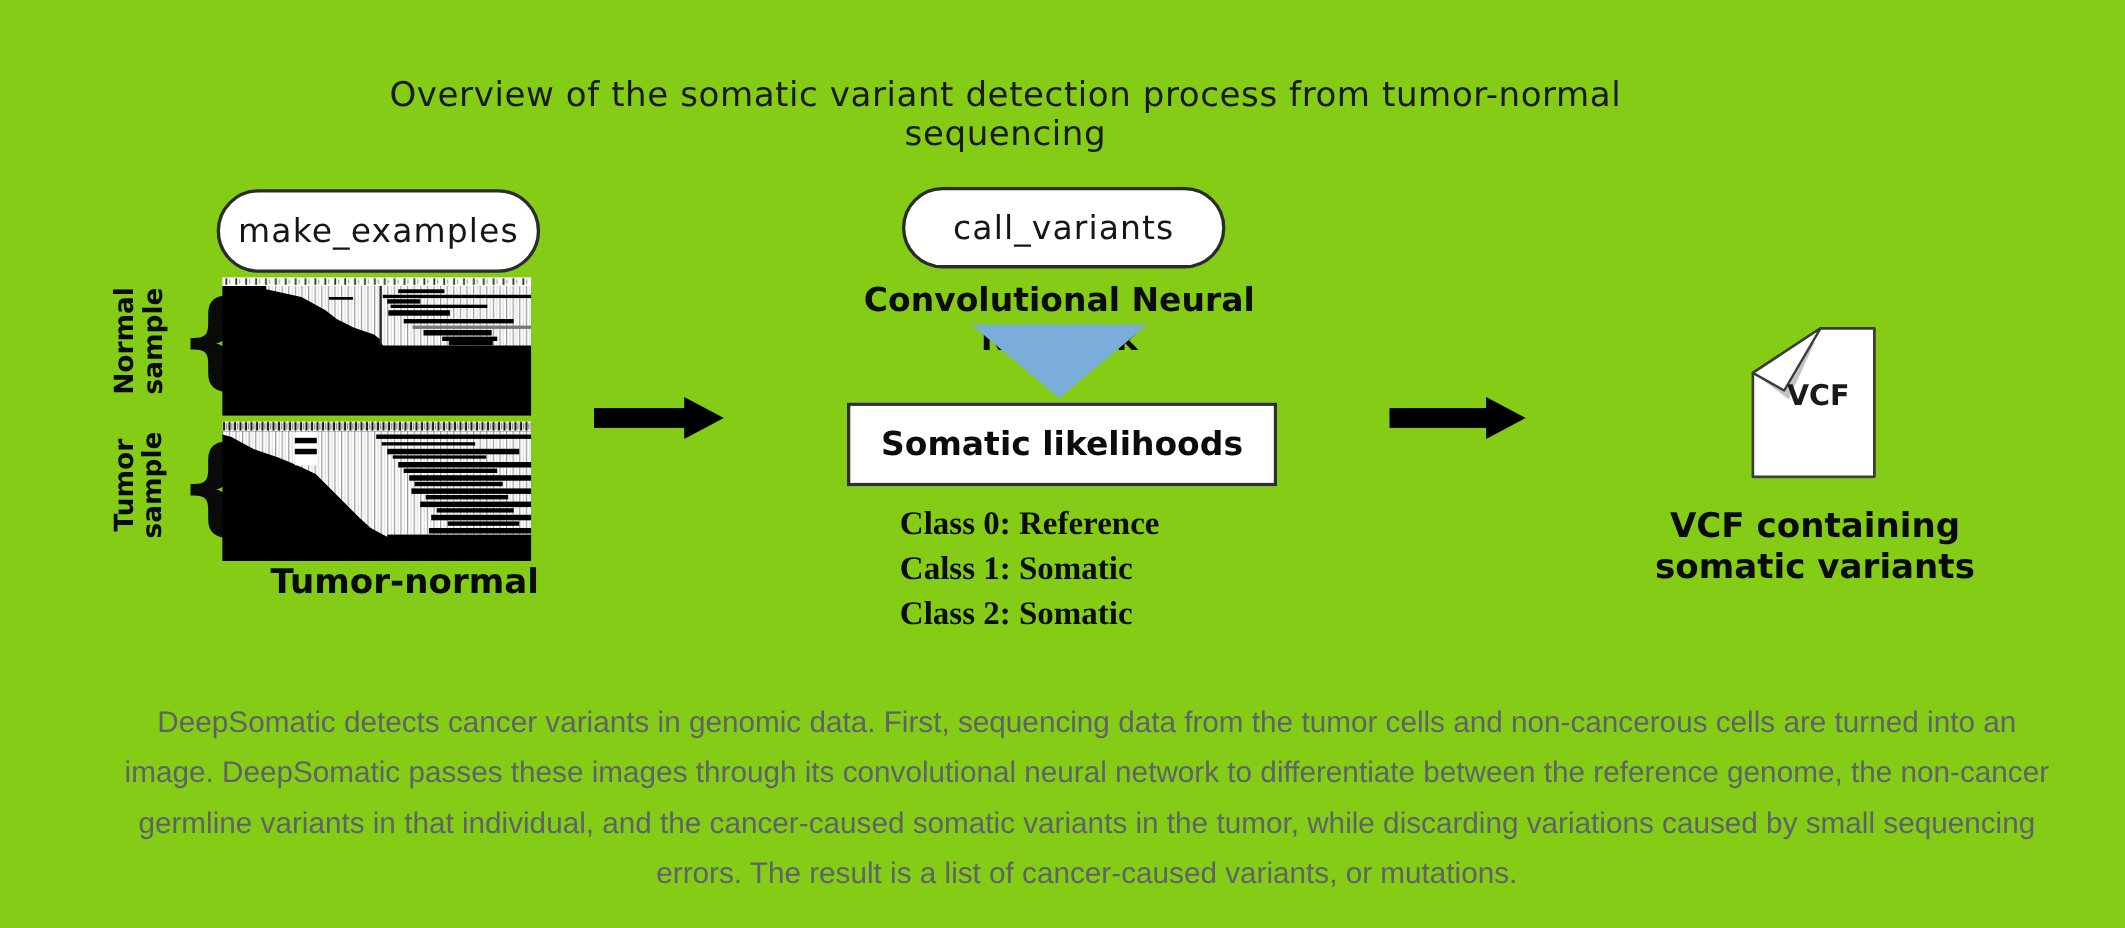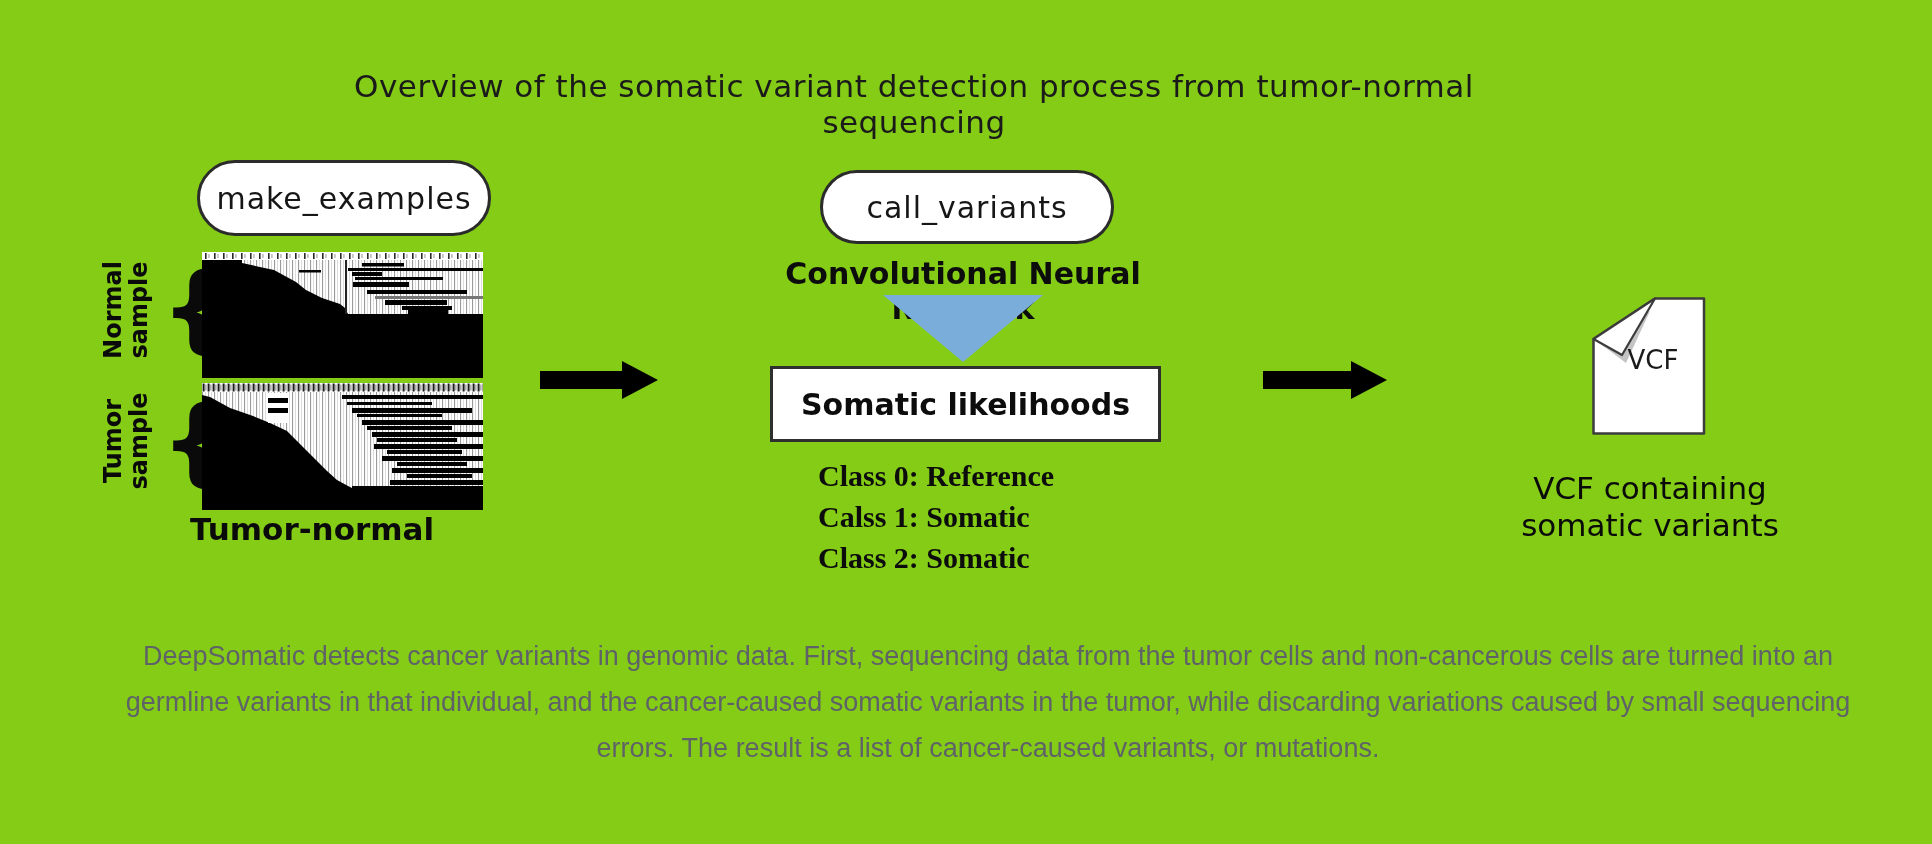--- a/index.html
+++ b/index.html
@@ -2,40 +2,40 @@
 <html><head>
 <meta charset="utf-8">
 <style>
   html,body{margin:0;padding:0;background:#ffffff;}
   .canvas{position:relative;width:1932px;height:844px;background:#84cc16;overflow:hidden;
           font-family:"DejaVu Sans",sans-serif;color:#111;}
   .abs{position:absolute;}
   .title{left:307px;top:68px;width:1214px;text-align:center;font-size:31px;letter-spacing:0.5px;color:#1a1a1a;}
   .pill{border:3px solid #2b2b2b;border-radius:38px;background:#fff;display:flex;align-items:center;justify-content:center;
         font-size:30px;letter-spacing:1px;color:#161616;}
-  .pill-make{left:197px;top:160px;width:288px;height:70px;text-align:right;}
+  .pill-make{left:197px;top:172px;width:288px;height:70px;text-align:right;}
   .pill-call{left:820px;top:170px;width:288px;height:68px;}
   .pill-post{left:1443px;top:172px;width:412px;height:70px;}
   .rotlabel{display:flex;align-items:center;justify-content:center;}
   .rotinner{transform:rotate(-90deg);transform-origin:center;font-weight:bold;font-size:24px;line-height:26px;
             text-align:center;white-space:nowrap;color:#0a0a0a;}
   .rot-normal{left:74px;top:258px;width:104px;height:104px;}
   .rot-tumor{left:74px;top:389px;width:104px;height:104px;}
   .brace{font-weight:bold;color:#0a0a0a;font-size:96px;line-height:112px;transform:scaleX(1.1);transform-origin:left center;}
   .brace-normal{left:160px;top:252px;}
   .brace-tumor{left:160px;top:385px;}
-  .caption-left{left:190px;top:511px;width:300px;text-align:left;font-weight:bold;font-size:31px;line-height:36px;color:#0a0a0a;}
+  .caption-left{left:190px;top:511px;width:300px;text-align:right;font-weight:bold;font-size:31px;line-height:36px;color:#0a0a0a;}
   .cnn-label{left:713px;top:256px;width:500px;text-align:center;font-weight:bold;font-size:30px;color:#0c0c0c;}
   .vl-box{left:770px;top:366px;width:385px;height:70px;border:3px solid #2f2f2f;background:#fff;
           display:flex;align-items:center;justify-content:center;font-weight:bold;font-size:30px;color:#0c0c0c;}
   .classes{left:818px;top:455px;font-weight:bold;font-size:30px;line-height:41px;color:#0c0c0c;white-space:nowrap;font-family:Liberation Serif, serif;}
   .doc-wrap{left:1592px;top:297px;width:114px;height:138px;}
   .doc-label{left:0;top:48px;width:114px;text-align:center;padding-left:8px;box-sizing:border-box;
-             font-weight:normal;font-size:26px;color:#1a1a1a;}
-  .caption-right{left:1455px;top:470px;width:390px;text-align:center;font-weight:normal;font-size:31px;line-height:37px;color:#0a0a0a;}
+             font-weight:bold;font-size:26px;color:#1a1a1a;}
+  .caption-right{left:1455px;top:460px;width:390px;text-align:center;font-weight:bold;font-size:31px;line-height:37px;color:#0a0a0a;}
   .description{left:0;top:633px;width:1932px;text-align:center;font-family:"Liberation Sans",sans-serif;
                font-size:27px;line-height:46px;color:#5f6368;}
   .description div{white-space:nowrap;padding-left:44px;}
   svg{display:block;}
 </style>
 </head>
 <body>
 
 <div class="canvas">
 
@@ -165,17 +165,18 @@
     <div class="abs doc-label">VCF</div>
   </div>
 
   <div class="abs caption-right">
     <div>VCF containing</div>
     <div>somatic variants</div>
   </div>
 
   <div class="abs description">
     <div>DeepSomatic detects cancer variants in genomic data. First, sequencing data from the tumor cells and non-cancerous cells are turned into an</div>
+    <div>image. DeepSomatic passes these images through its convolutional neural network to differentiate between the reference genome, the non-cancer</div>
     <div>germline variants in that individual, and the cancer-caused somatic variants in the tumor, while discarding variations caused by small sequencing</div>
     <div>errors. The result is a list of cancer-caused variants, or mutations.</div>
   </div>
 
 </div>
 
 </body></html>

